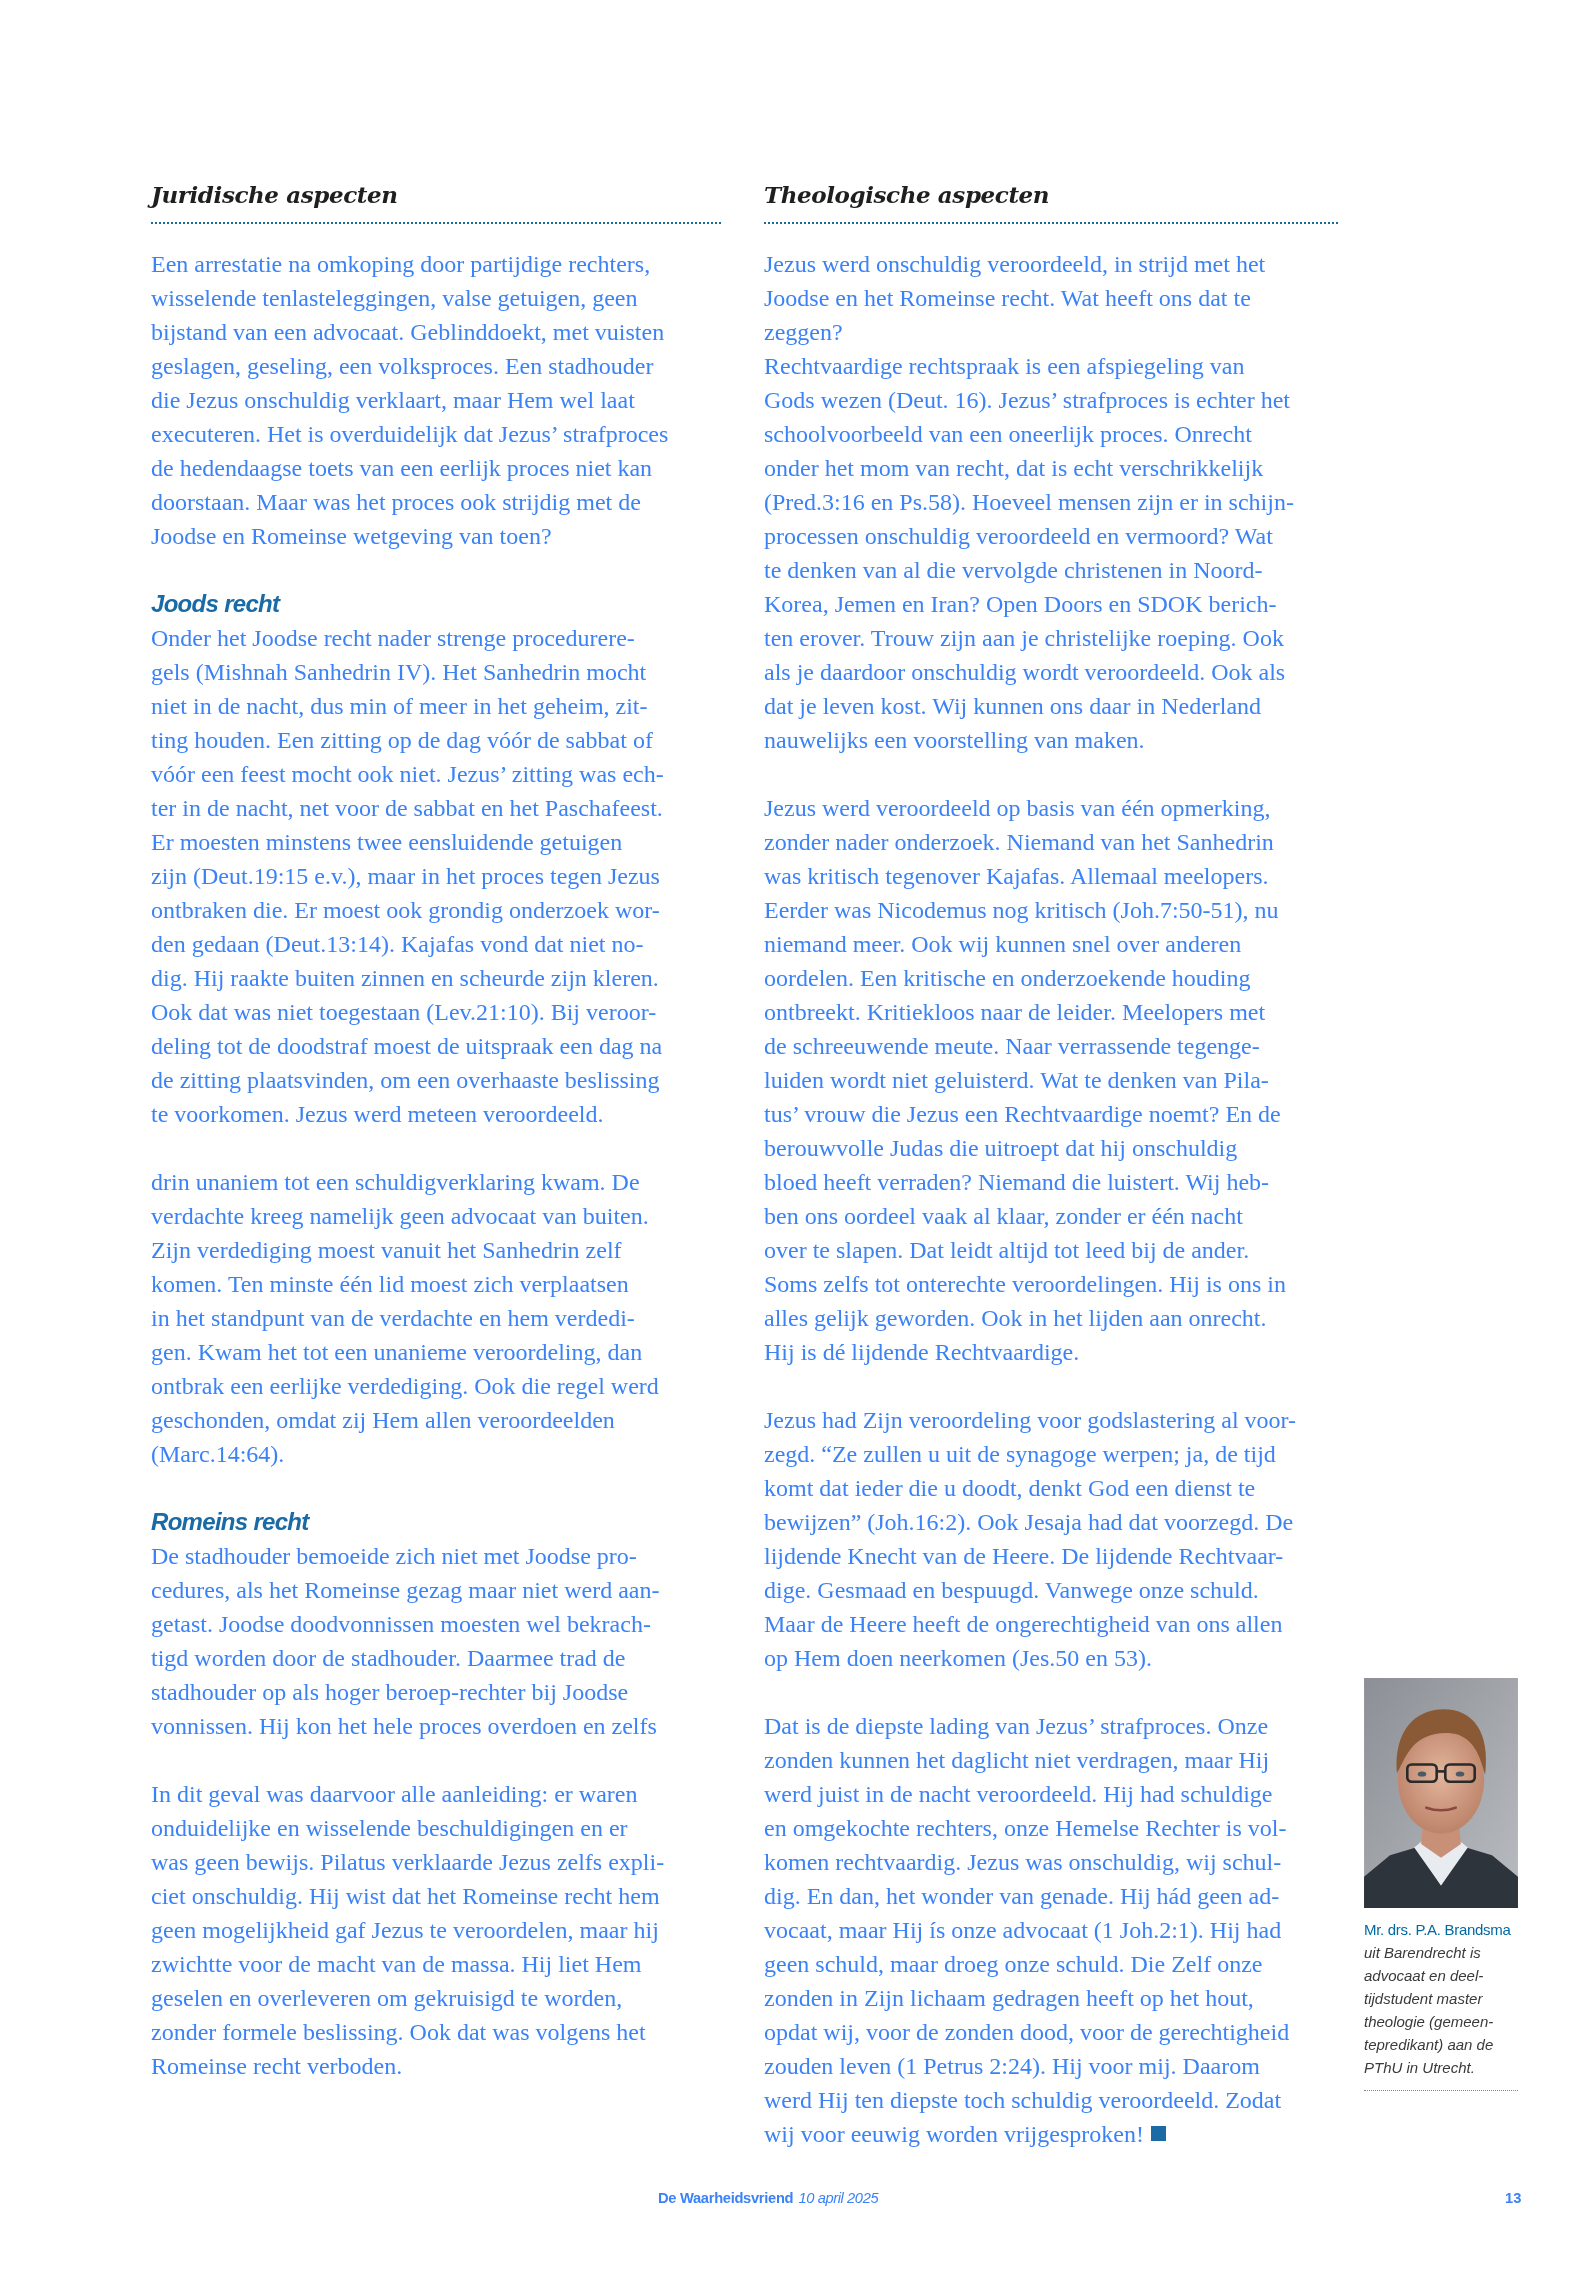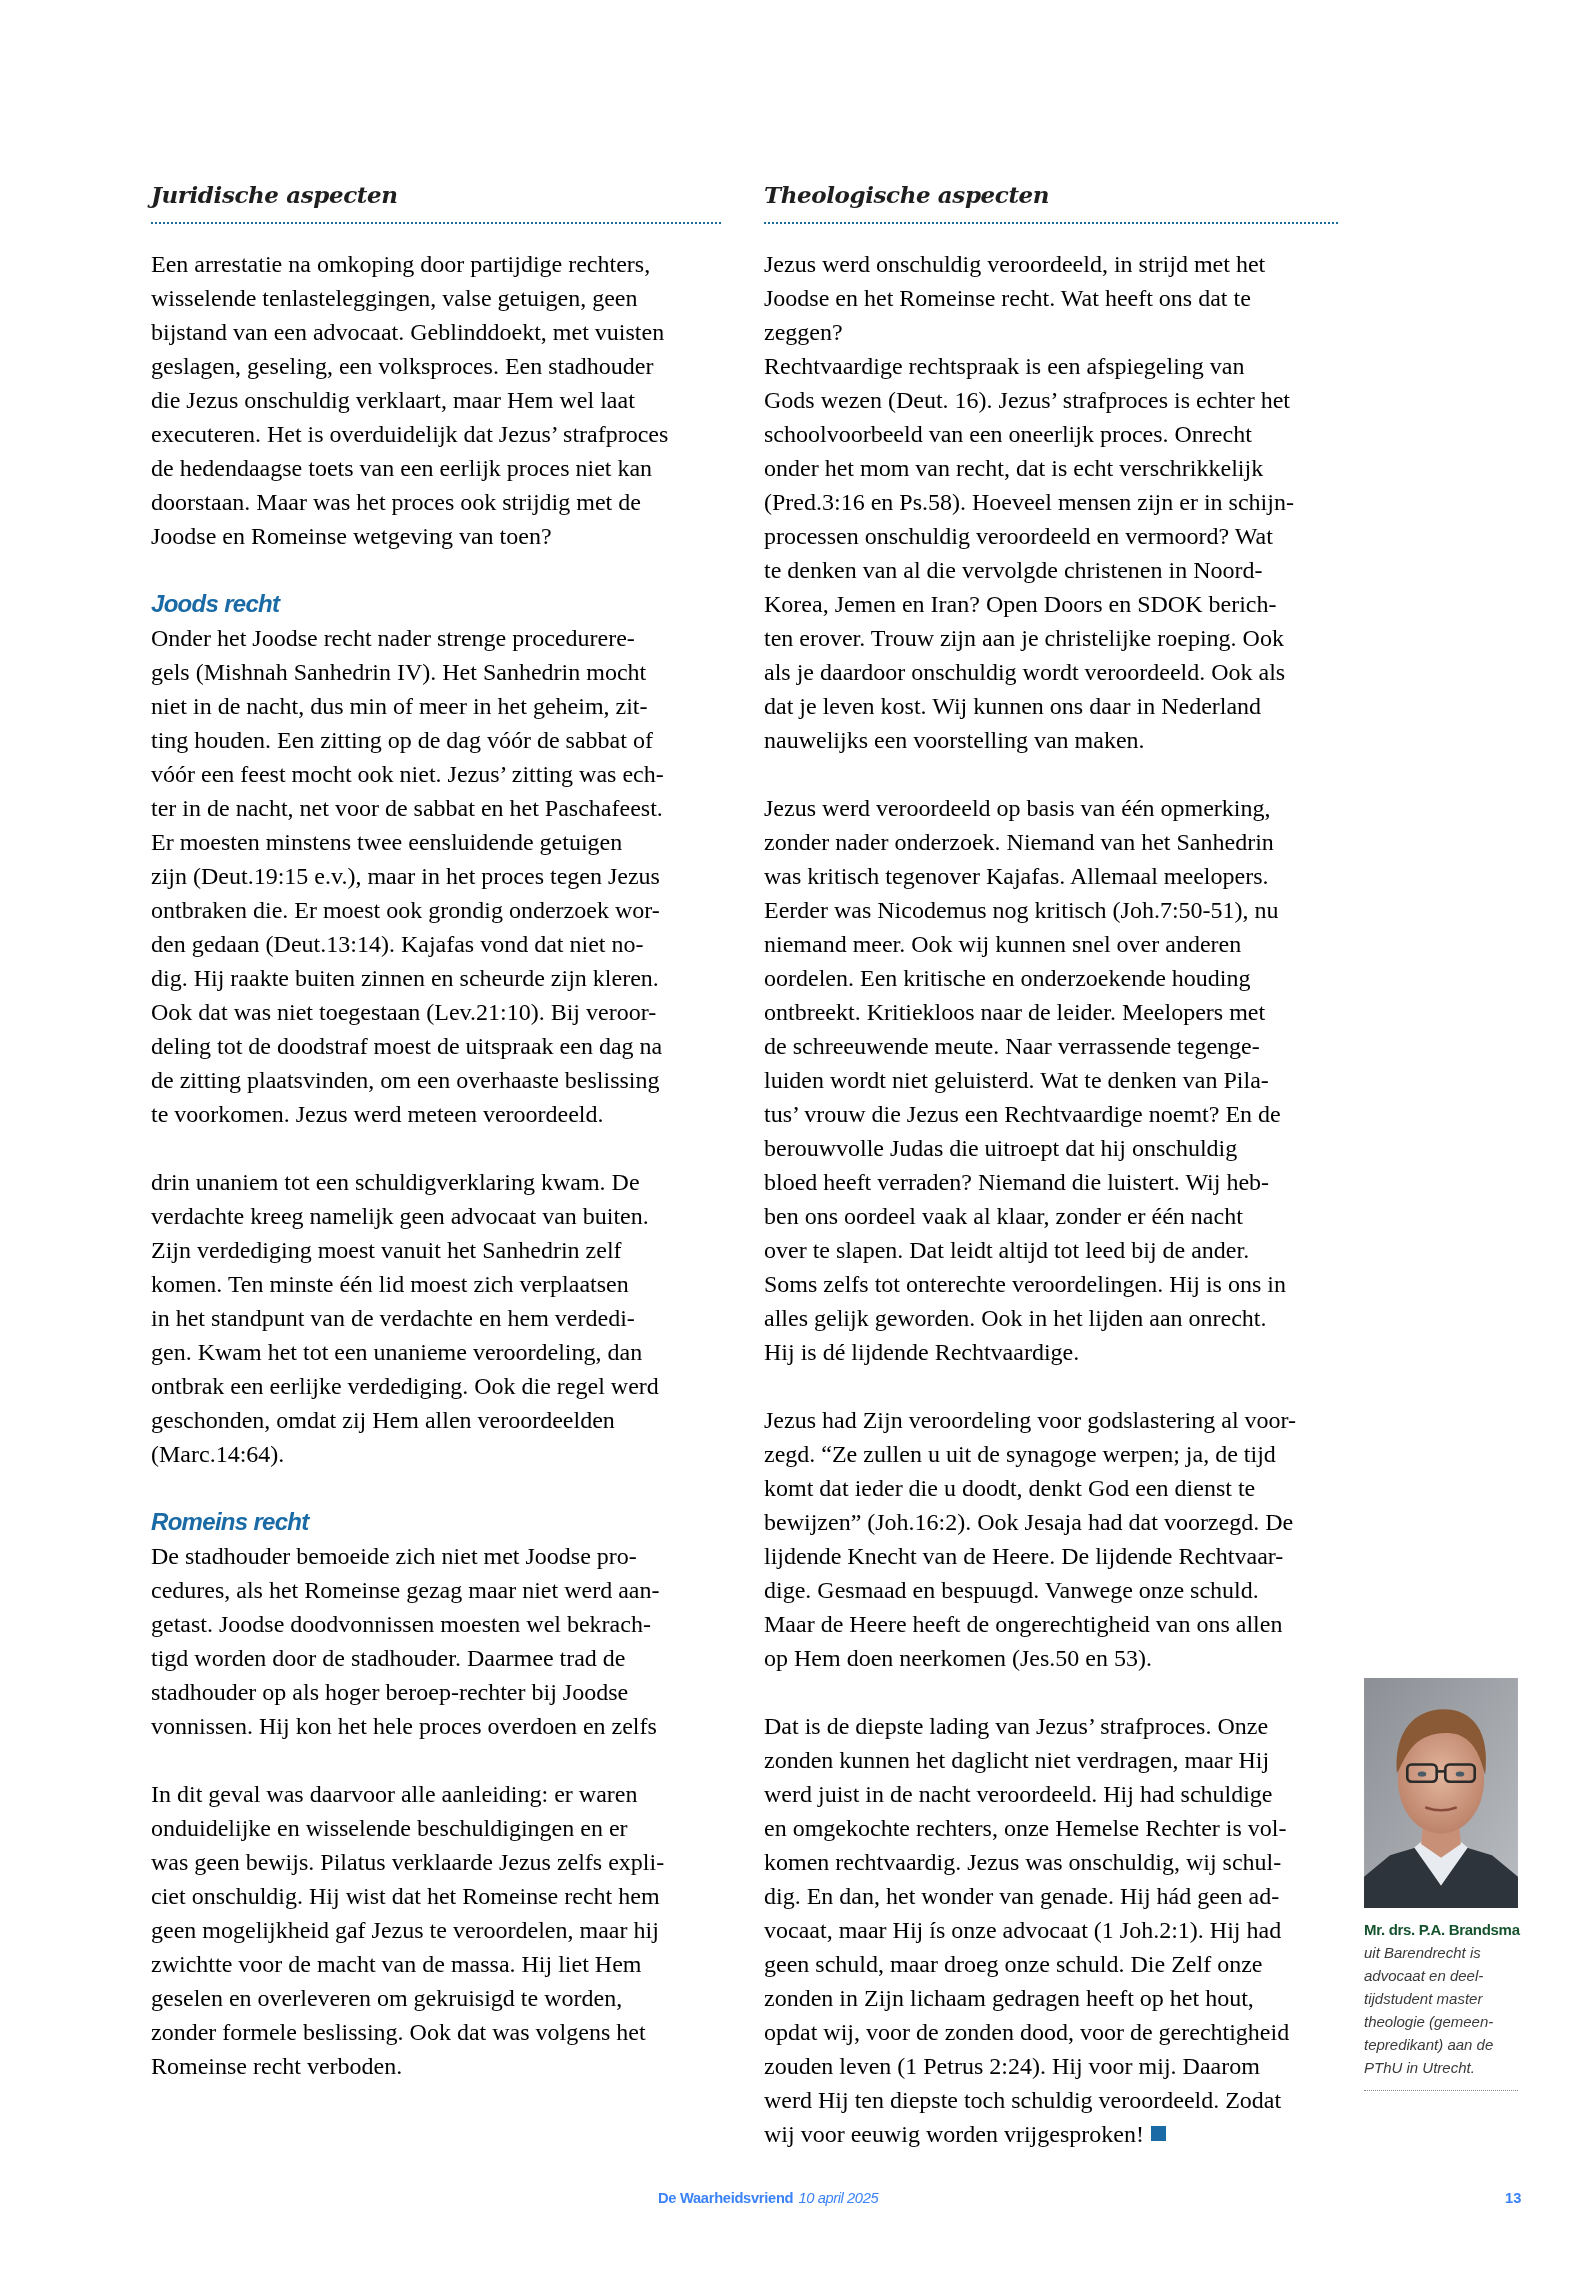--- a/index.html
+++ b/index.html
@@ -18,21 +18,21 @@
     height: 35px; line-height: 35px;
     margin: 0;
   }
   .dotted-rule {
     margin-top: 10.4px; height: 0;
     border-top: 2.6px dotted #1a6a9a;
     width: 100%;
   }
   .body-text {
     font-family: "Liberation Serif", serif;
-    font-size: 24px; color: #000000;
+    font-size: 24px; color: #3b82f6;
     line-height: 34px;
     margin: 0;
   }
   .body-text .ln { display: block; white-space: nowrap; }
   .para-gap { height: 34px; }
   .sub-heading {
     font-family: "Liberation Sans", sans-serif;
     font-style: italic; font-weight: bold;
     font-size: 24px; color: #1a6aa6;
     letter-spacing: -0.7px;
@@ -45,21 +45,21 @@
   }
 
   
   .author { position: absolute; left: 1364px; top: 1678px; width: 154px; }
   .author-photo { width: 154px; height: 230px; display: block; }
   .author-caption {
     margin-top: 10.4px;
     font-family: "Liberation Sans", sans-serif;
     font-size: 15px; line-height: 23px; color: #3a3a3a;
   }
-  .author-name { font-weight: bold; color: #14532d; letter-spacing: -0.3px; display: block; white-space: nowrap; }
+  .author-name { font-weight: normal; color: #0369a1; letter-spacing: -0.3px; display: block; white-space: nowrap; }
   .author-desc { font-style: italic; display: block; white-space: nowrap; }
   .author-rule { margin-top: 10.4px; border-top: 0.9px dotted #888; width: 154px; }
 
   
   .footer { position: absolute; top: 2190px; left: 0; width: 1592px; height: 26px;
     font-family: "Liberation Sans", sans-serif; font-size: 14.7px; color: #3b82f6; }
   .footer-brand { position: absolute; left: 658px; top: 0; font-weight: bold; letter-spacing: -0.3px; }
   .footer-date { font-style: italic; font-weight: normal; margin-left: 5.2px; letter-spacing: -0.4px; }
   .footer-page { position: absolute; left: 1505px; top: 0; font-weight: bold; }
 </style>

